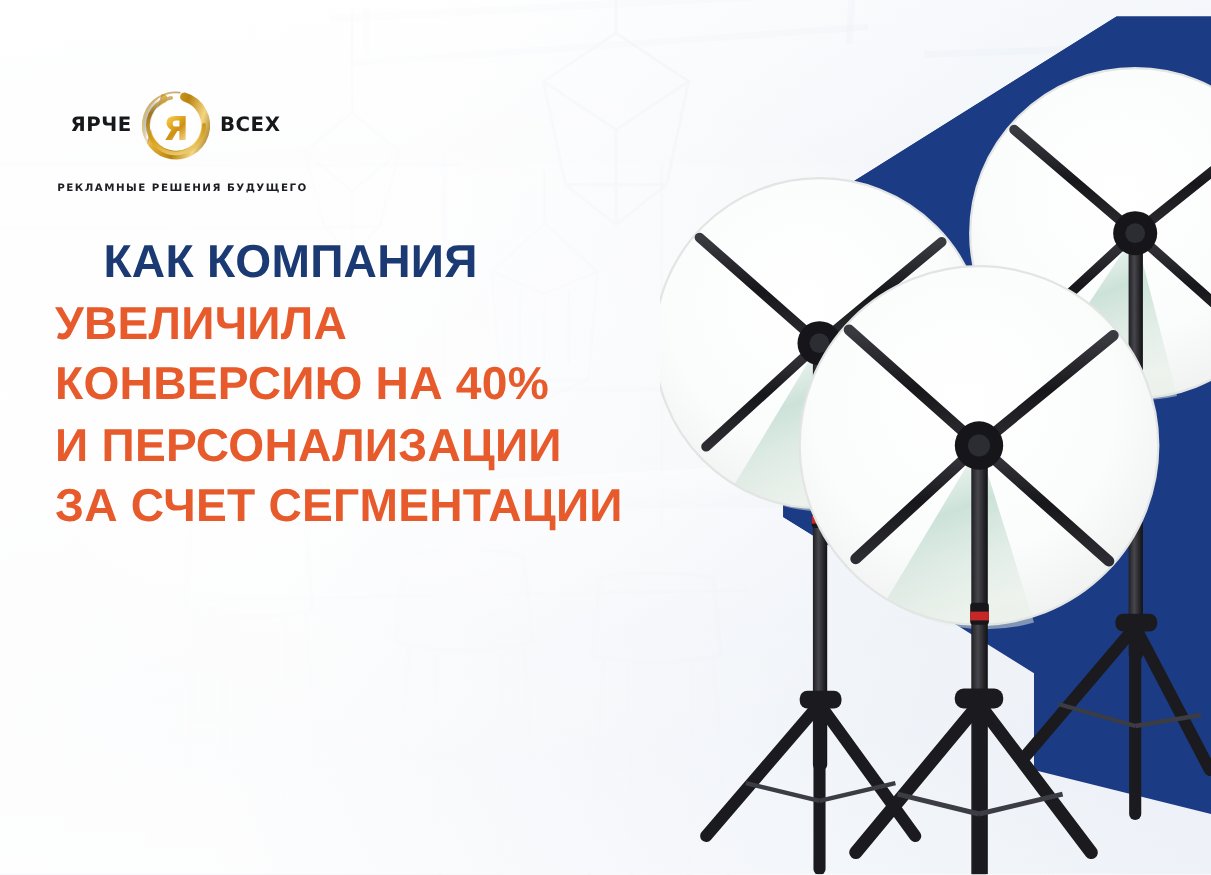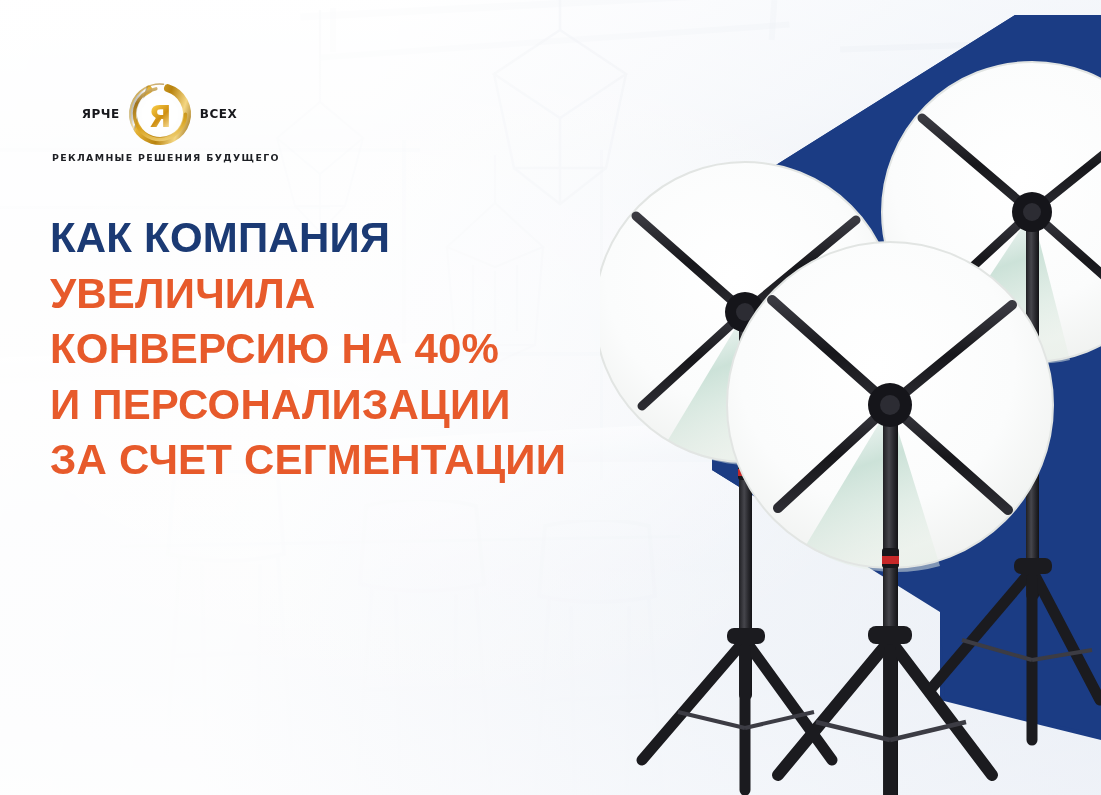--- a/index.html
+++ b/index.html
@@ -110,34 +110,34 @@
   .logo-row {
     position: relative;
     height: 72px;
     display: flex;
     align-items: center;
     justify-content: center;
   }
   .logo-word {
     font-family: "DejaVu Sans", sans-serif;
     font-weight: 700;
-    font-size: 12px;
+    font-size: 18px;
     letter-spacing: 0.5px;
     color: #17181c;
     line-height: 1;
   }
   .logo-mark {
     width: 72px;
     height: 72px;
     margin: 0 4px;
     position: relative;
   }
   .logo-mark svg { display: block; }
   .logo-tag {
-    margin-top: 2px;
+    margin-top: 16px;
     text-align: center;
     font-family: "DejaVu Sans", sans-serif;
     font-weight: 700;
     font-size: 9.4px;
     letter-spacing: 1.35px;
     color: #1d1f24;
     white-space: nowrap;
   }
 
   
@@ -148,21 +148,21 @@
     width: 600px;
   }
   .hl-line {
     font-family: "Liberation Sans", "DejaVu Sans", sans-serif;
     font-weight: 700;
     font-size: 42px;
     line-height: 55.5px;
     letter-spacing: 0.2px;
     white-space: nowrap;
   }
-  .hl-blue { color: #1b3a74; }
+  .hl-blue { color: #1b3a74; margin-left: 44px; }
   .hl-orange { color: #e75a2b; }
 </style>
 </head>
 <body>
 
 <div id="canvas">
 
   <div class="bg-layer">
     <div class="bg-base"></div>
     <div class="bg-ceiling"></div>

